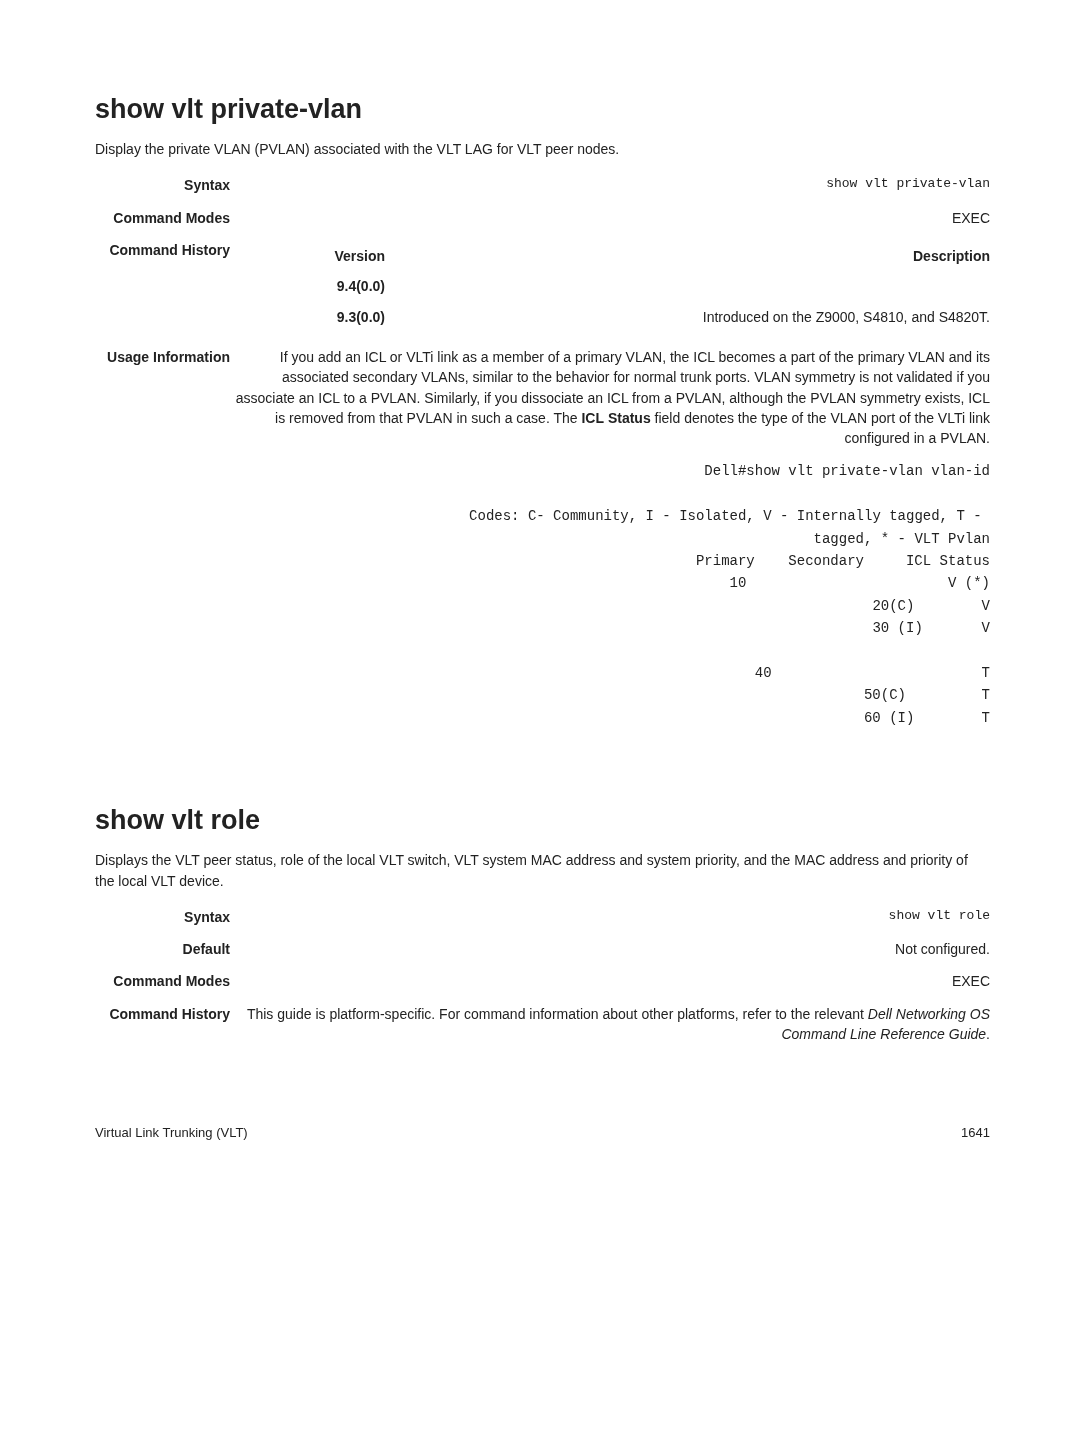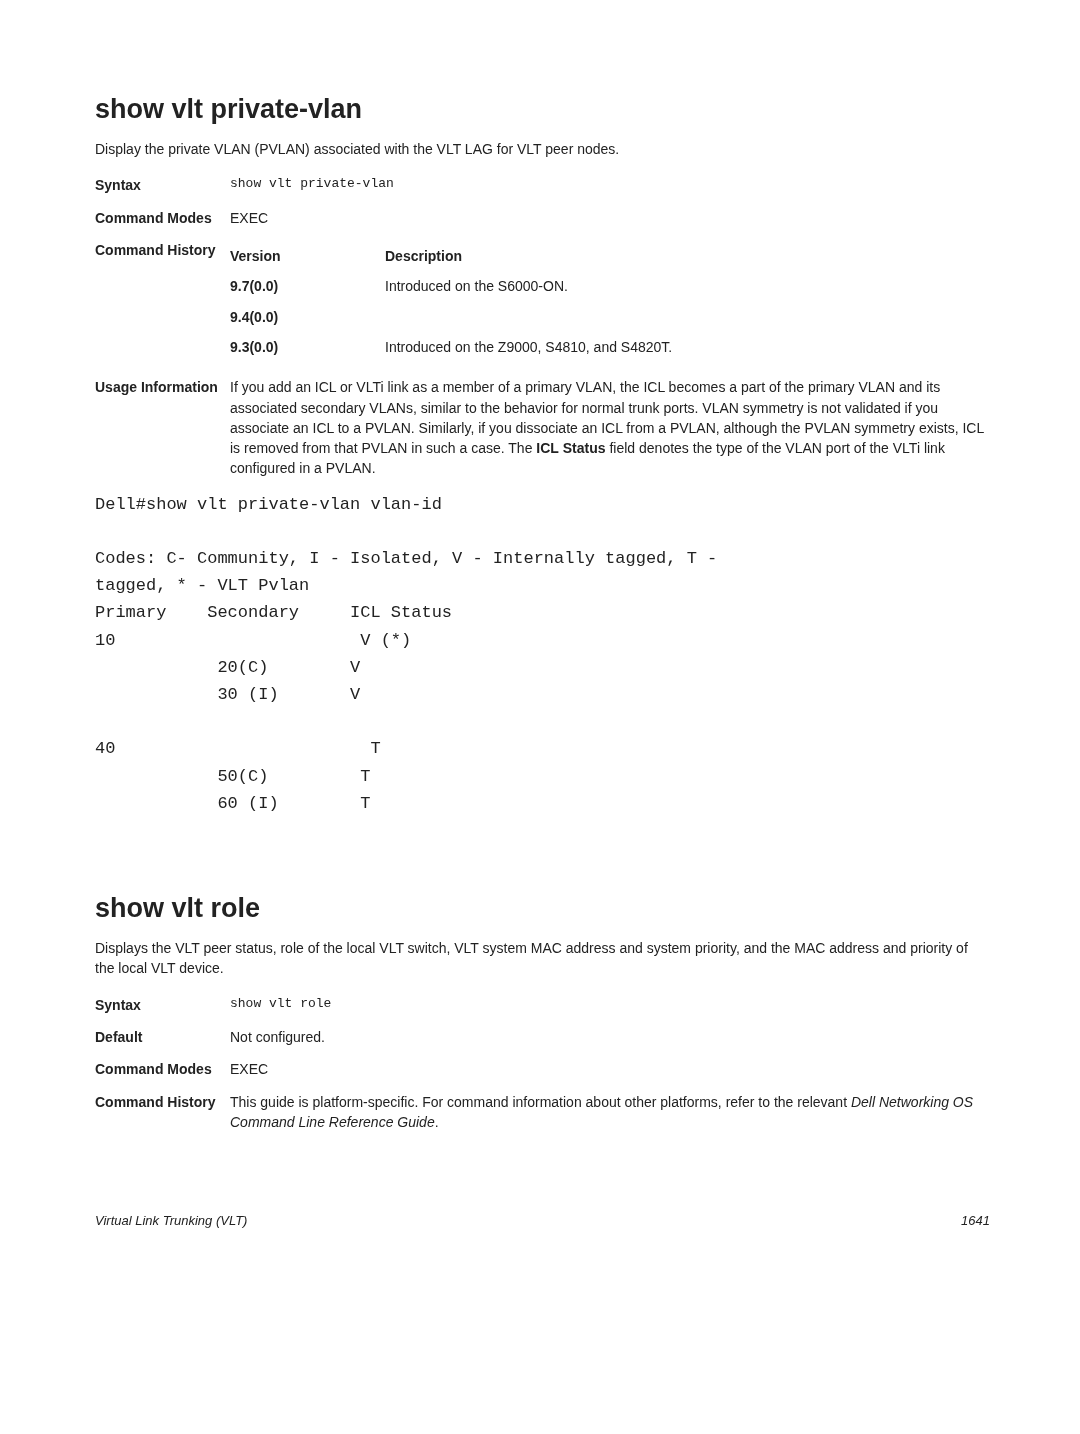--- a/index.html
+++ b/index.html
@@ -17,20 +17,21 @@
     font-size: 27px;
     font-weight: 700;
     margin: 0 0 10px 0;
   }
   p.intro {
     margin: 0 0 16px 0;
   }
   .row {
     display: flex;
     margin-bottom: 12px;
+    text-align: right;
   }
   .label-col {
     width: 135px;
     flex-shrink: 0;
     font-weight: 700;
   }
   .value-col {
     flex: 1;
   }
   .mono {
@@ -53,35 +54,34 @@
     flex: 1;
   }
   .desc-header {
     font-weight: 700;
   }
   .usage-text {
     line-height: 1.45;
   }
   pre.codeblock {
     font-family: "Courier New", Courier, monospace;
-    font-size: 17px;
+    font-size: 14px;
     margin: 0;
     white-space: pre;
     line-height: 1.6;
   }
   .section-gap {
     height: 60px;
   }
   .footer {
     display: flex;
     justify-content: space-between;
     margin-top: 80px;
     font-size: 13px;
     color: #222;
-    font-style: italic;
   }
   em.ital { font-style: italic; }
   b.bold { font-weight: 700; margin-top: 40px; }
 </style>
 </head>
 <body>
 
 <h2 class="heading">show vlt private-vlan</h2>
 <p class="intro">Display the private VLAN (PVLAN) associated with the VLT LAG for VLT peer nodes.</p>
 
@@ -94,24 +94,20 @@
   <div class="label-col">Command Modes</div>
   <div class="value-col">EXEC</div>
 </div>
 
 <div class="row" style="margin-bottom:4px;">
   <div class="label-col">Command History</div>
   <div class="value-col history-table">
     <div class="history-row">
       <div class="ver-col">Version</div>
       <div class="desc-col desc-header">Description</div>
-    </div>
-    <div class="history-row">
-      <div class="ver-col">9.7(0.0)</div>
-      <div class="desc-col">Introduced on the S6000-ON.</div>
     </div>
     <div class="history-row">
       <div class="ver-col">9.4(0.0)</div>
     </div>
     <div class="history-row">
       <div class="ver-col">9.3(0.0)</div>
       <div class="desc-col">Introduced on the Z9000, S4810, and S4820T.</div>
     </div>
   </div>
 </div>

